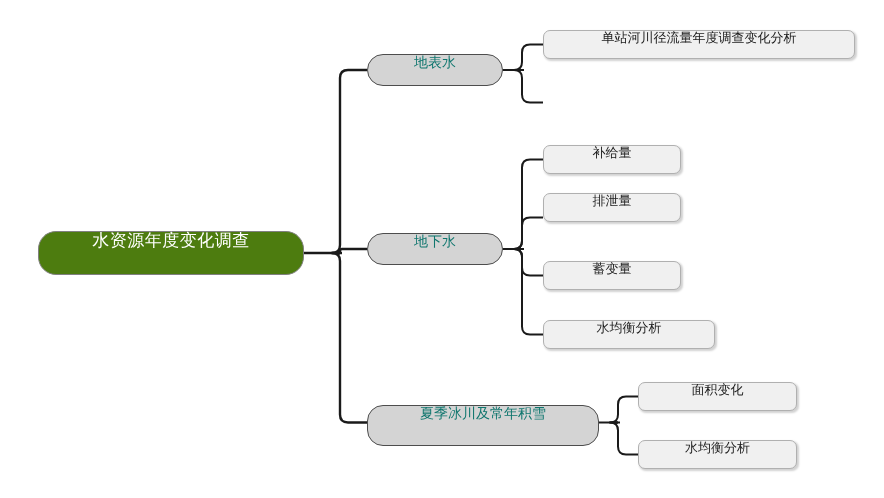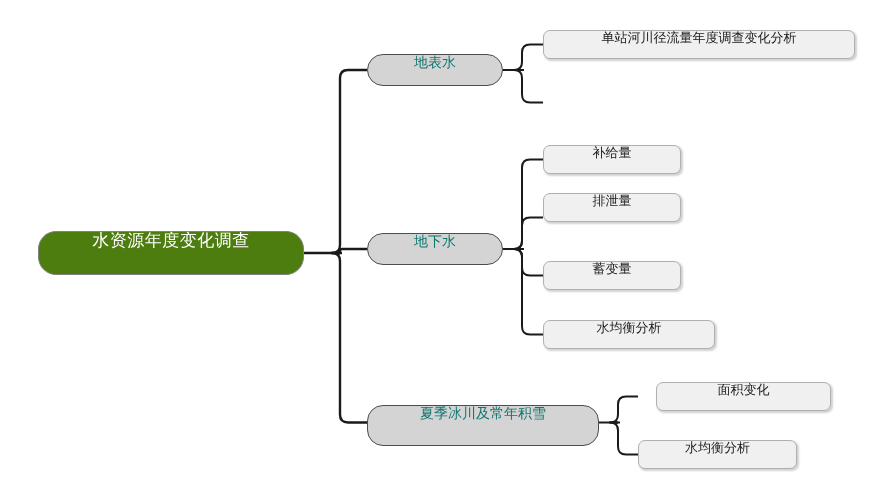--- a/index.html
+++ b/index.html
@@ -117,19 +117,19 @@
     </div>
     <div class="node leaf" style="left: 543px; top: 261px; width: 138px; height: 29px;">
       <span class="node-label">蓄变量</span>
     </div>
     <div class="node leaf" style="left: 543px; top: 320px; width: 172px; height: 29px;">
       <span class="node-label">水均衡分析</span>
     </div>
     <div class="node branch" style="left: 367px; top: 405px; width: 232px; height: 41px;">
       <span class="node-label">夏季冰川及常年积雪</span>
     </div>
-    <div class="node leaf" style="left: 638px; top: 382px; width: 175px; height: 29px; margin-left: 18px;">
+    <div class="node leaf" style="left: 638px; top: 382px; width: 159px; height: 29px;">
       <span class="node-label">面积变化</span>
     </div>
     <div class="node leaf" style="left: 638px; top: 440px; width: 159px; height: 29px;">
       <span class="node-label">水均衡分析</span>
     </div>
   </div>
 
 </body></html>

